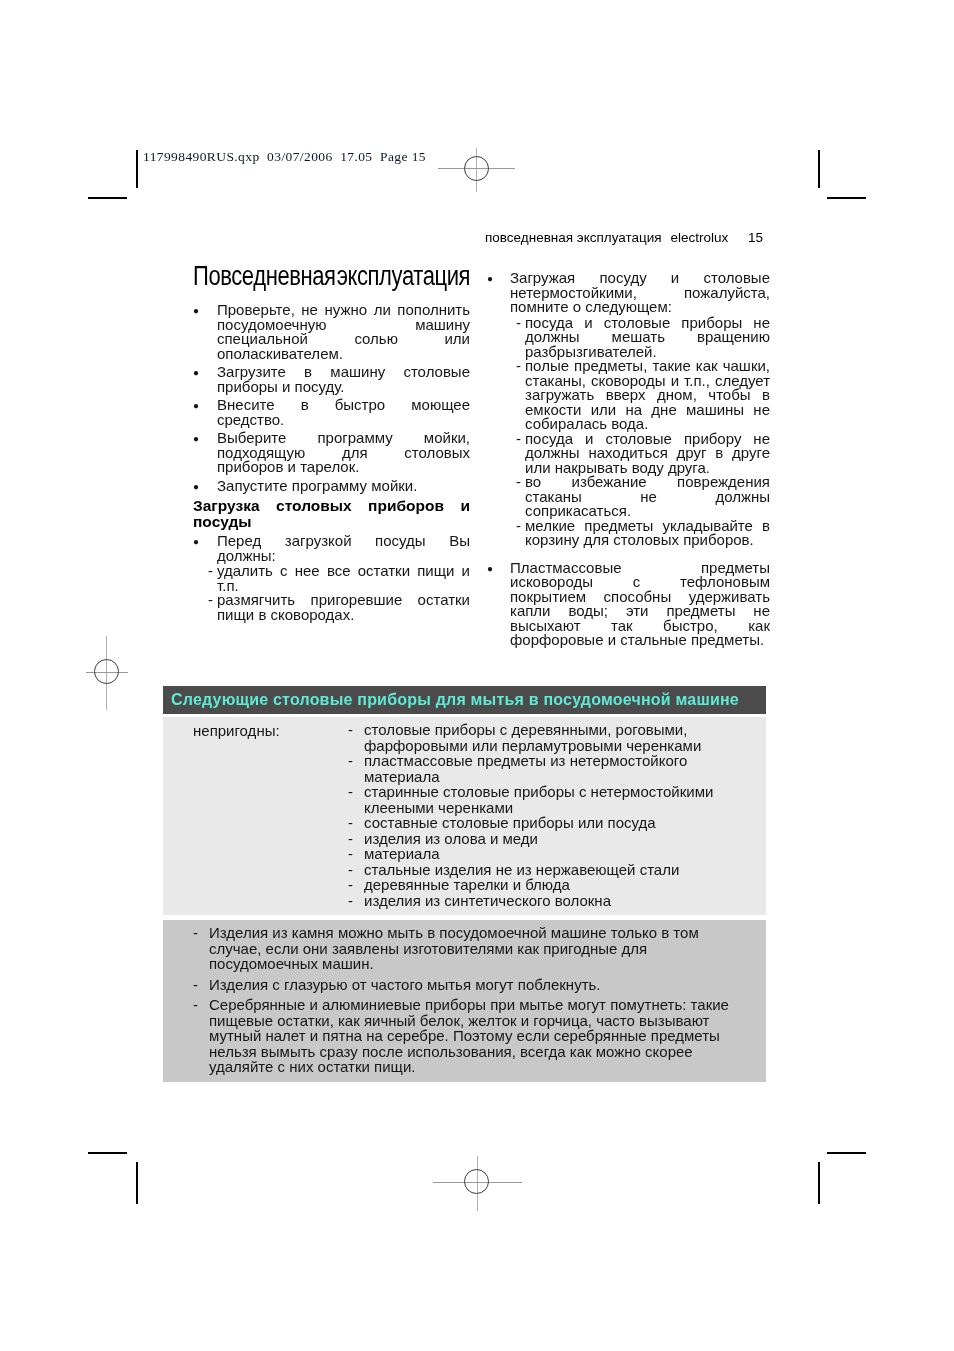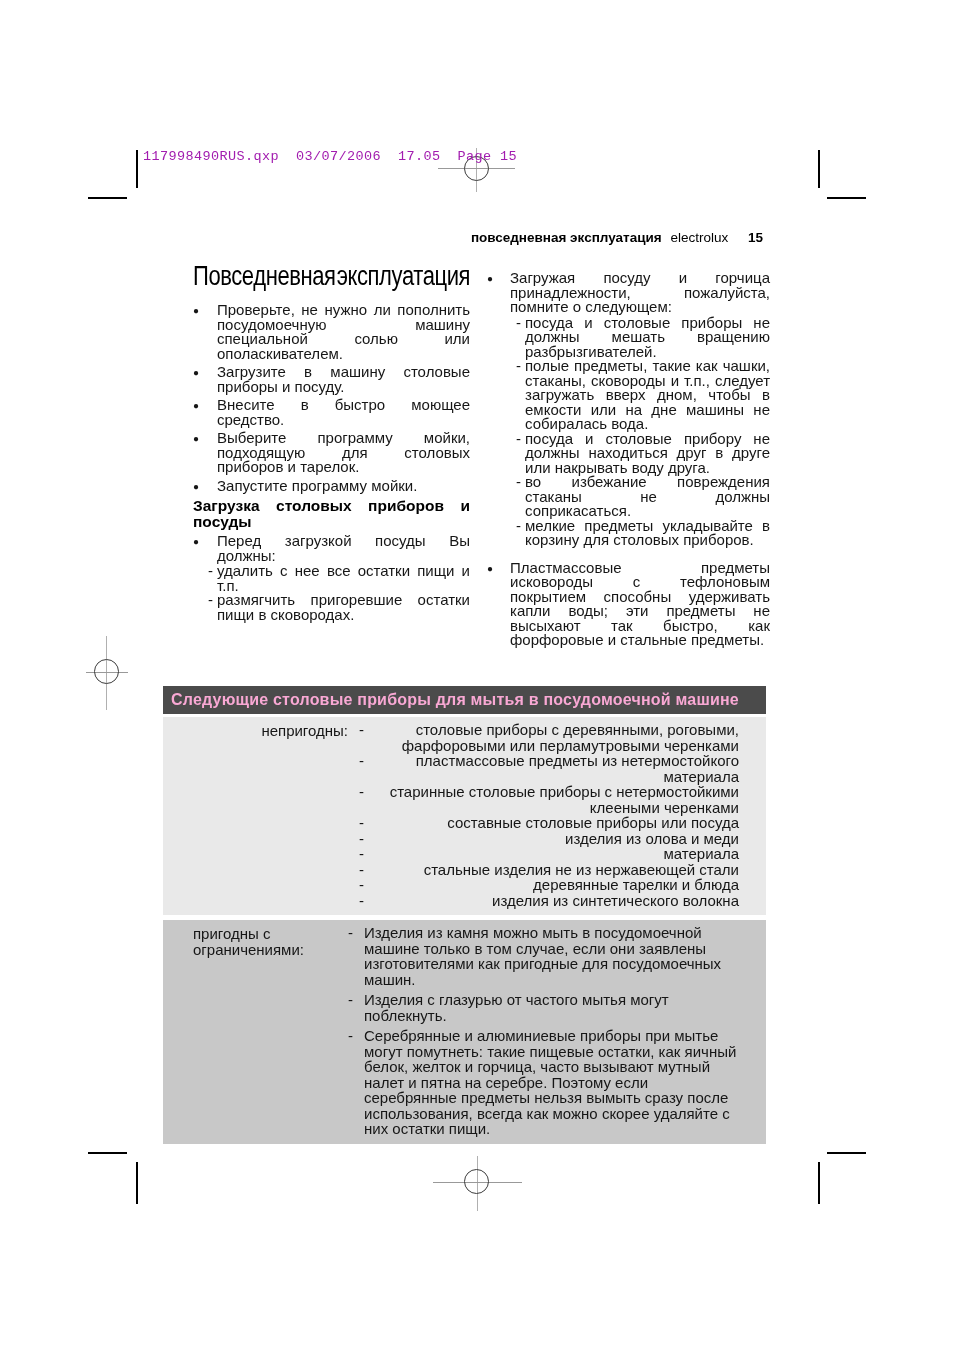--- a/index.html
+++ b/index.html
@@ -4,38 +4,38 @@
 <style>
   * { margin:0; padding:0; box-sizing:border-box; }
   html,body { background:#fff; }
   .page {
     position:relative; width:954px; height:1351px; background:#fff;
     font-family:"Liberation Sans", sans-serif; color:#161616; overflow:hidden;
   }
   
   .slug {
     position:absolute; left:143px; top:149px;
-    font-family:Liberation Mono, monospace; font-size:13.5px; letter-spacing:.4px;
-    white-space:pre; color:#a21caf;
+    font-family:Liberation Serif, serif; font-size:13.5px; letter-spacing:.4px;
+    white-space:pre; color:#0f172a;
   }
   
   .cmark { position:absolute; background:#000; }
   .cm-v { width:1.6px; height:38px; }
   .cm-h { height:1.6px; width:39px; }
   
   .regmark { position:absolute; }
   .rm-h { position:absolute; height:1.4px; background:#999; left:0; right:0; }
   .rm-v { position:absolute; width:1.4px; background:#b0b0b0; top:0; bottom:0; }
   .rm-c { position:absolute; border:1.5px solid #3c3c3c; border-radius:50%; width:25px; height:25px; }
   
   .header-line {
     position:absolute; top:230px; left:400px; width:363px;
     text-align:right; font-size:13.5px; white-space:nowrap; color:#000;
   }
-  .hdr-bold { font-weight:bold;text-align:center; }
+  .hdr-bold { font-weight:normal;text-align:center; }
   .hdr-reg { font-weight:normal; margin:0 16px 0 5px; }
   
   .col { position:absolute; font-size:15px; line-height:14.5px; }
   .col-left  { left:193px; top:262px; width:277px; }
   .col-right { left:487px; top:271px; width:283px; }
   .doc-title {
     font-weight:normal; font-size:27px; line-height:28px; letter-spacing:-.5px;
     width:340px; transform:scaleX(0.815); transform-origin:0 0;
     text-align:justify; text-align-last:justify; white-space:nowrap;
     display:flex; justify-content:space-between; margin-bottom:13px; color:#000;
@@ -51,25 +51,25 @@
   .stext { flex:1; text-align:justify; }
   .subhead {
     font-weight:bold; font-size:15.5px; line-height:16px;
     margin-top:1px; margin-bottom:4px; text-align:justify; color:#000;
   }
   .para { text-align:justify; margin-bottom:7px; }
   .gap-top { margin-top:13px; }
   
   .dtable { position:absolute; left:163px; top:686px; width:603px; }
   .thead {
-    background:#4b4b4b; color:#f9a8d4; font-weight:bold; font-size:16px;
+    background:#4b4b4b; color:#5eead4; font-weight:bold; font-size:16px;
     line-height:17px; padding:5px 8px 6px 8px; letter-spacing:.2px; white-space:nowrap;
   }
   .trow { display:flex; font-size:15px; line-height:15.5px; padding:5px 27px 7px 30px; }
-  .trow1 { background:#e9e9e9; margin-top:3px;text-align:right; }
+  .trow1 { background:#e9e9e9; margin-top:3px; }
   .trow2 { background:#c8c8c8; margin-top:5px; }
   .tlabel { width:155px; flex-shrink:0; padding-top:1px; }
   .titems { flex:1; }
   .titem { display:flex; }
   .tdash { width:16px; flex-shrink:0; }
   .ttext { flex:1; }
   .trow2 .titem { margin-bottom:5px; }
   .trow2 .titem:last-child { margin-bottom:0; }
 </style>
 </head>
@@ -148,21 +148,21 @@
       <div class="subitem">
         <span class="sdash">-</span>
         <div class="stext">размягчить пригоревшие остатки пищи в сковородах.</div>
       </div>
     </div>
   </div>
 
   <div class="col col-right">
     <div class="bullet" style="margin-bottom:1px;">
       <span class="bmark">●</span>
-      <div class="btext">Загружая посуду и горчица принадлежности, пожалуйста, помните о следующем:</div>
+      <div class="btext">Загружая посуду и столовые нетермостойкими, пожалуйста, помните о следующем:</div>
     </div>
     <div class="subs-right">
       <div class="subitem">
         <span class="sdash">-</span>
         <div class="stext">посуда и столовые приборы не должны мешать вращению разбрызгивателей.</div>
       </div>
       <div class="subitem">
         <span class="sdash">-</span>
         <div class="stext">полые предметы, такие как чашки, стаканы, сковороды и т.п., следует загружать вверх дном, чтобы в емкости или на дне машины не собиралась вода.</div>
       </div>
@@ -224,21 +224,20 @@
           <div class="ttext">деревянные тарелки и блюда</div>
         </div>
         <div class="titem">
           <span class="tdash">-</span>
           <div class="ttext">изделия из синтетического волокна</div>
         </div>
       </div>
     </div>
 
     <div class="trow trow2">
-      <div class="tlabel">пригодны с ограничениями:</div>
       <div class="titems">
         <div class="titem">
           <span class="tdash">-</span>
           <div class="ttext">Изделия из камня можно мыть в посудомоечной машине только в том случае, если они заявлены изготовителями как пригодные для посудомоечных машин.</div>
         </div>
         <div class="titem">
           <span class="tdash">-</span>
           <div class="ttext">Изделия с глазурью от частого мытья могут поблекнуть.</div>
         </div>
         <div class="titem">

